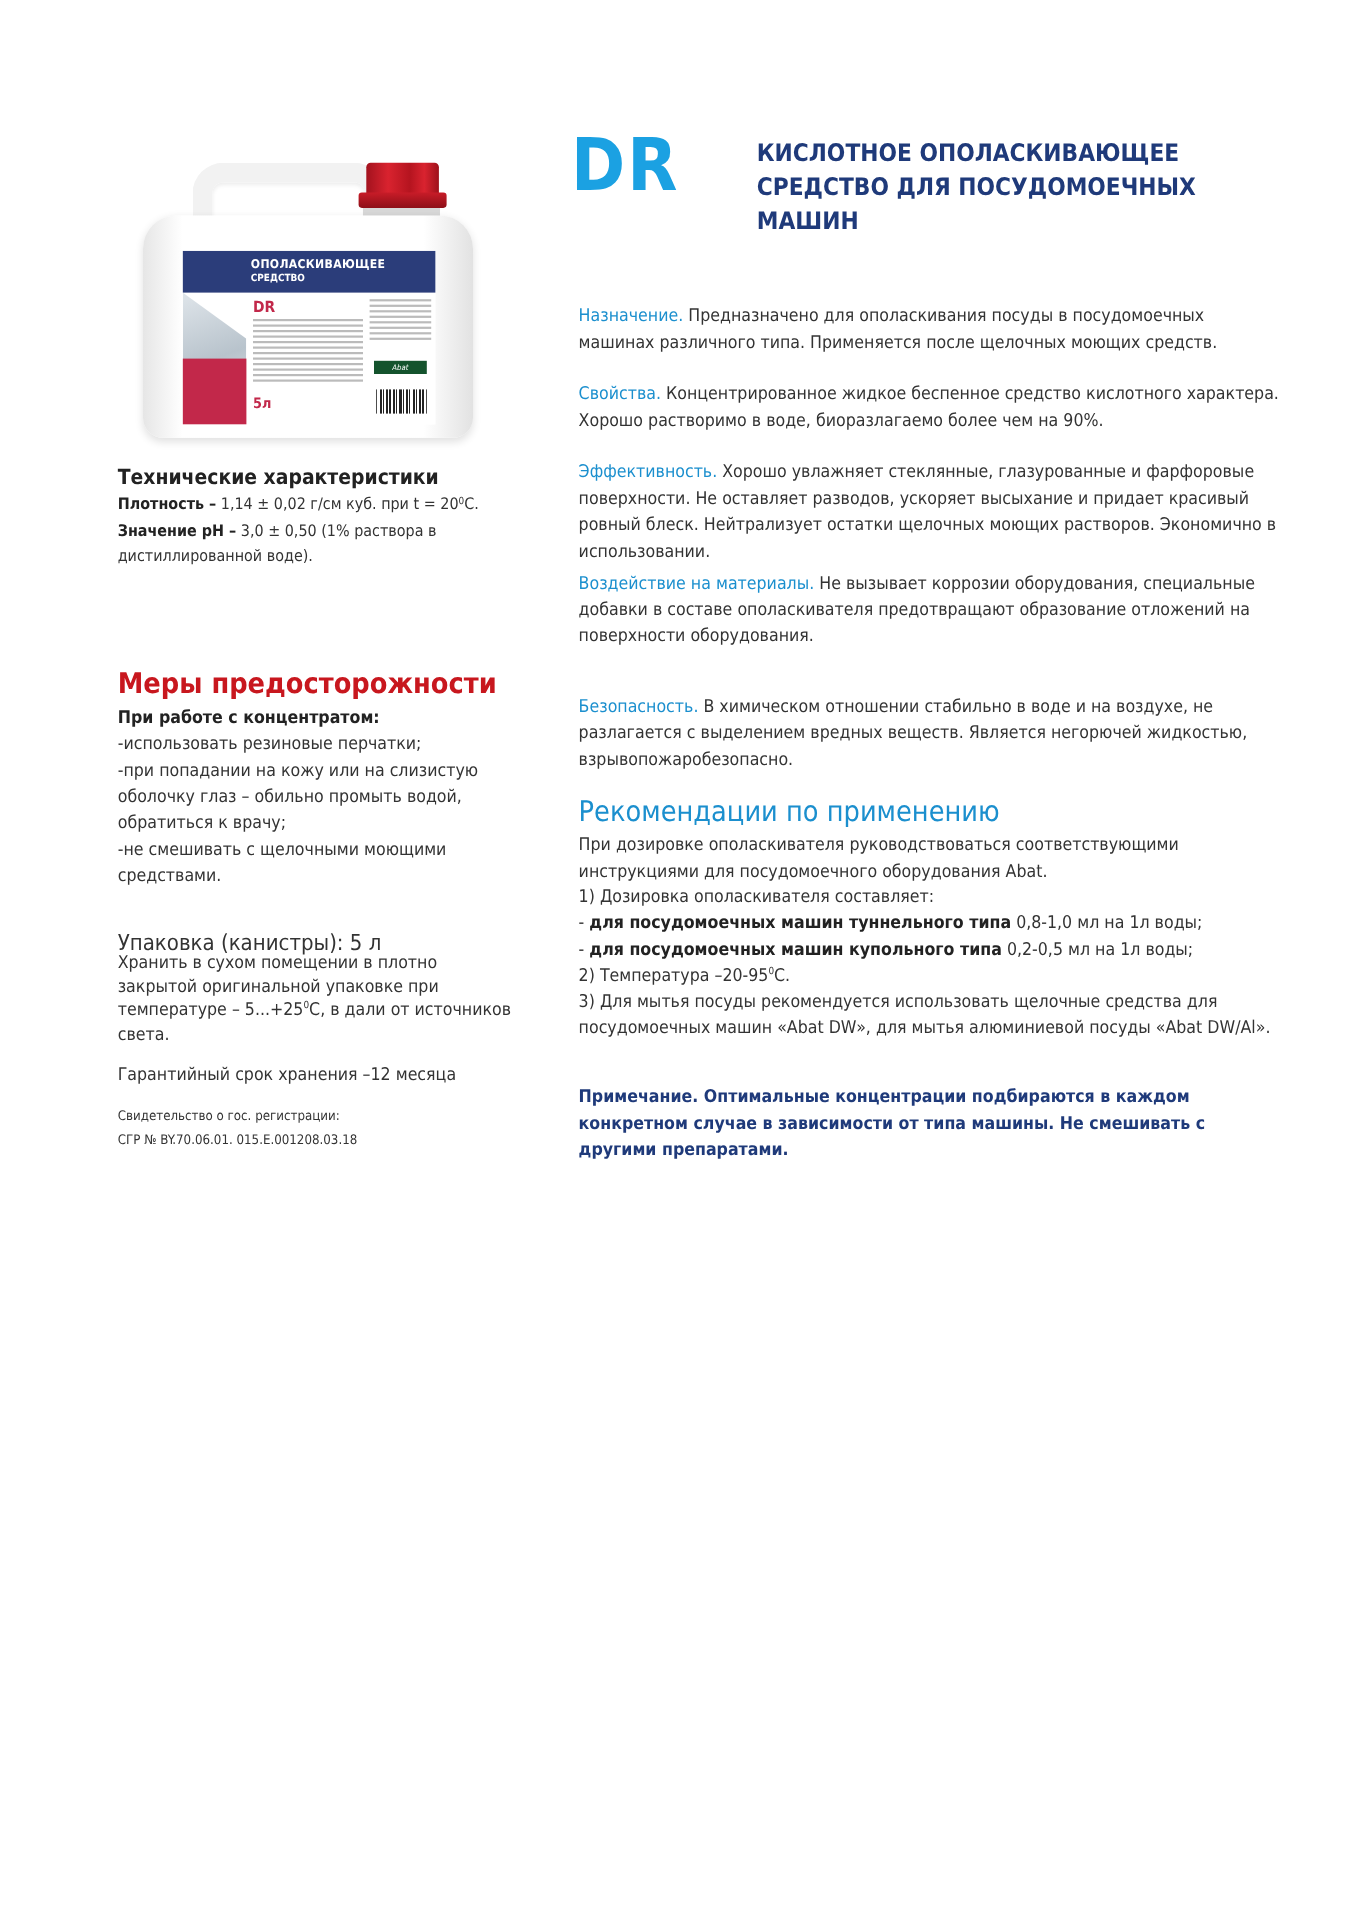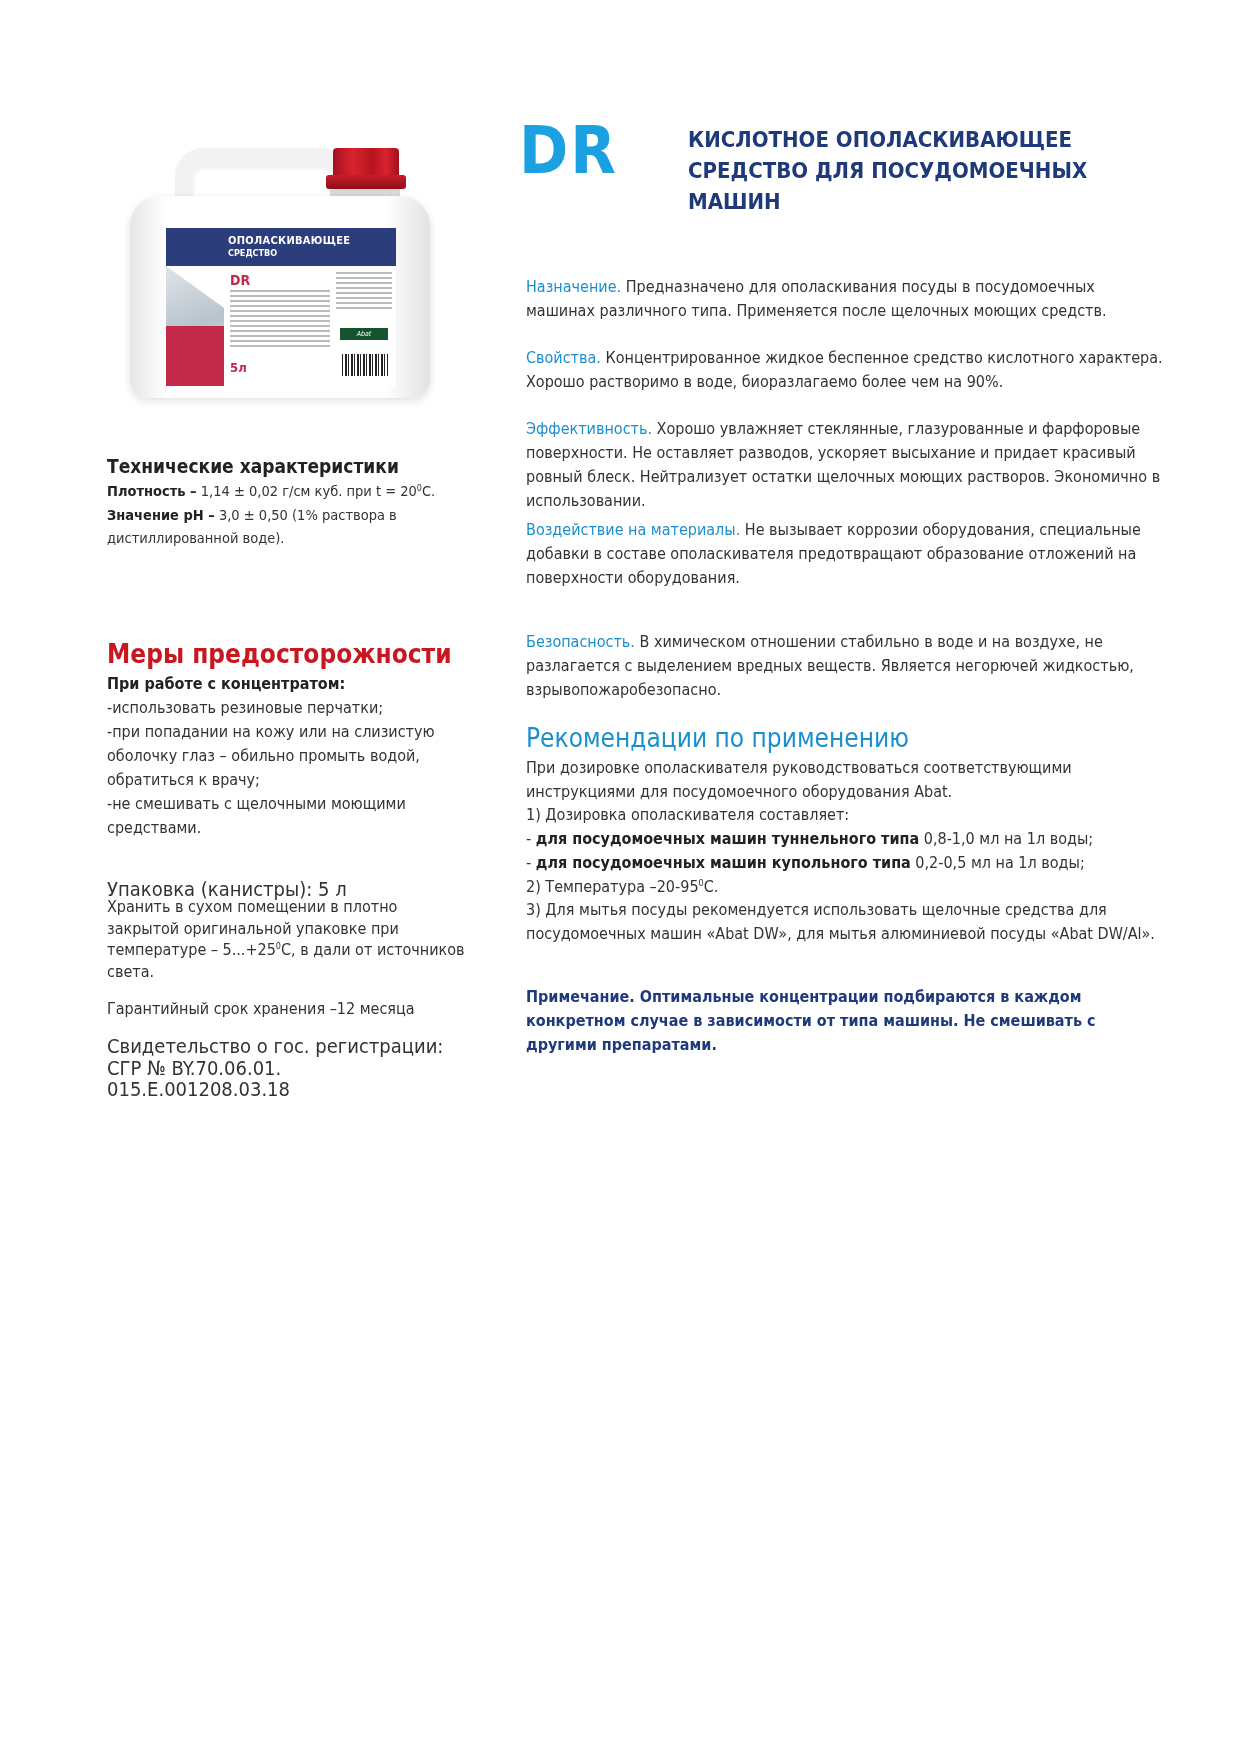--- a/index.html
+++ b/index.html
@@ -27,32 +27,32 @@
   .label-right { position:absolute; left:170px; top:44px; width:56px; }
   .label-right i { display:block; height:2px; background:#bbb; margin-bottom:3px; }
   .label-abat { position:absolute; left:174px; top:100px; width:48px; height:12px; background:#14532d; color:#fff; font-size:7px; text-align:center; line-height:12px; font-style:italic; }
   .label-barcode { position:absolute; left:176px; top:126px; width:46px; height:22px; background:repeating-linear-gradient(90deg,#222 0 1px,#fff 1px 3px,#222 3px 5px,#fff 5px 6px); }
 
   
   .dr-big { left:519px; top:118px; font-size:66px; font-weight:bold; color:#1ba1e2; letter-spacing:2px; line-height:1; }
   .main-title { left:688px; top:124px; width:440px; font-size:22px; font-weight:bold; color:#1f3a7a; line-height:31px; text-transform:uppercase; }
 
   
-  .left { left:107px; width:360px; font-size:15.5px; line-height:23.5px; color:#333;margin-top:32px; }
+  .left { left:107px; width:360px; font-size:15.5px; line-height:23.5px; color:#333; }
   .tech-title { top:423px; font-size:19px; font-weight:bold; color:#222; }
   .tech { top:448px; font-size:14.5px; line-height:23.5px; }
   .tech b { color:#222; }
   .sup { font-size:9px; vertical-align:top; position:relative; top:-3px; }
   .precaution-title { top:611px; font-size:26px; font-weight:bold; color:#c8171e; }
   .precaution { top:640px; font-size:16px; line-height:24px; }
   .precaution .sub { font-weight:bold; color:#222; }
   .pack { top:846px; font-size:20px; }
   .storage { top:864px; font-size:16px; line-height:21.5px; }
   .warranty { top:965px; font-size:16px; }
-  .reg { top:1004px; font-size:20px; line-height:21.5px; }
+  .reg { top:1004px; font-size:12px; line-height:21.5px; }
 
   
   .right { left:526px; width:640px; font-size:16px; line-height:24px; color:#333; }
   .right .lbl { color:#1b8fce; }
   .p1 { top:275px; } .p2 { top:346px; } .p3 { top:417px; } .p4 { top:518px; } .p5 { top:630px; }
   .rec-title { top:722px; font-size:26px; color:#1b8fce; font-weight:normal; line-height:32px; }
   .rec { top:756px; line-height:23.7px; }
   .rec b { color:#222; }
   .note { top:985px; color:#1f3a7a; font-weight:bold; line-height:24px; }
 </style>

